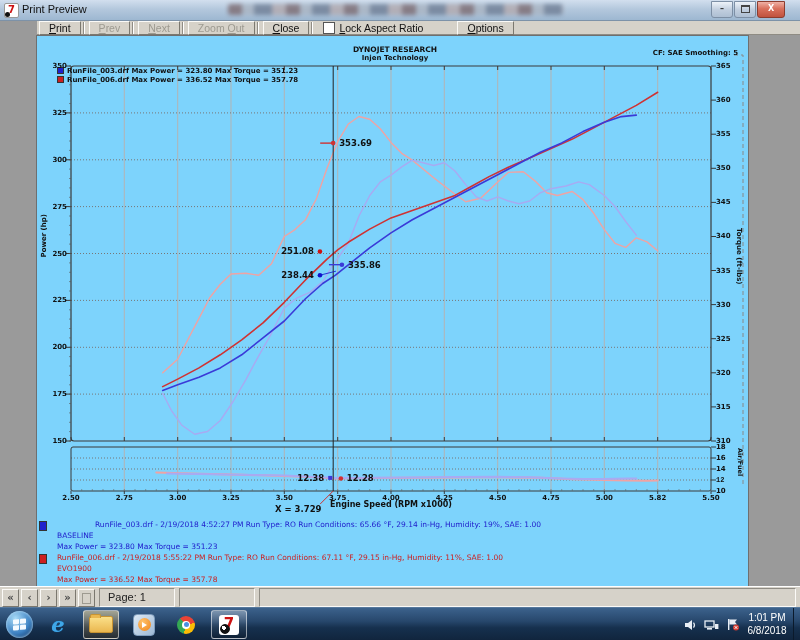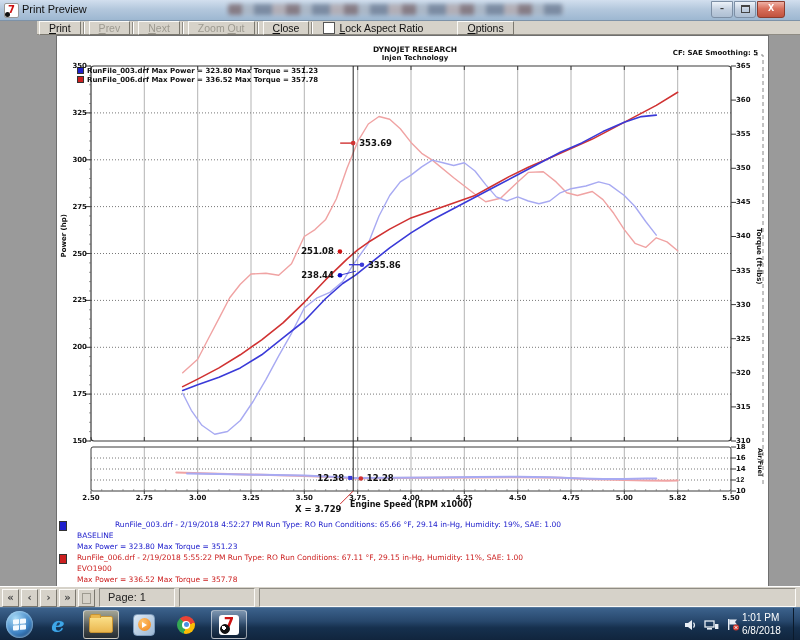--- a/index.html
+++ b/index.html
@@ -22,21 +22,21 @@
   #toolbar{position:absolute;left:0;top:21px;width:800px;height:13px;background:#d6d2c9;border-bottom:1px solid #8f8c84;
     display:flex;align-items:center;font-size:10.5px;color:#111;margin-left:37px;}
   .tbtn{padding:0 9px;height:12px;line-height:12px;border:1px solid;border-color:#fbfaf7 #7b786f #7b786f #fbfaf7;margin-left:2px;}
   .tbtn.disabled{color:#9d9a90;}
   .tsep{width:1px;height:12px;background:#8f8c84;border-right:1px solid #fff;margin:0 2px;}
   .tcheck{display:flex;align-items:center;margin-left:8px;}
   .tcheck .box{width:10px;height:10px;background:#fff;border:1px solid #555;margin-right:4px;}
   #options-btn{margin-left:34px;}
   
   #preview{position:absolute;left:0;top:35px;width:800px;height:551px;background:#9a9a9a;}
-  #paper{position:absolute;left:56px;top:0px;width:711px;height:551px;background:#ffffff;border:1px solid #6f6f6f;}
+  #paper{position:absolute;left:36px;top:0px;width:711px;height:551px;background:#7dd3fc;border:1px solid #6f6f6f;}
   #paper .lbl{position:absolute;font-family:"DejaVu Sans",sans-serif;color:#111;white-space:nowrap;}
   .hdr{font-size:7.5px;font-weight:bold;text-align:center;}
   .tick{font-size:7px;font-weight:bold;}
   .vert{writing-mode:vertical-rl;font-size:7px;font-weight:bold;}
   .vert.up{transform:rotate(180deg);}
   .callout{font-size:8.5px;font-weight:bold;color:#1a1a30;}
   .leg{font-size:7px;font-weight:bold;color:#14142e;}
   .leg .sq{display:inline-block;width:5px;height:5px;border:1px solid #333;vertical-align:-1px;margin-right:3px;}
   #chart-svg{position:absolute;left:0;top:0;}
   .runline{font-size:7.5px;line-height:11px;white-space:nowrap;}
@@ -66,21 +66,21 @@
   .media .tri{width:0;height:0;border-left:5px solid #fff;border-top:3px solid transparent;border-bottom:3px solid transparent;margin-left:1px;}
   .chrome{width:18px;height:18px;border-radius:50%;background:conic-gradient(from -45deg,#ea4335 0 120deg,#fbbc05 120deg 240deg,#34a853 240deg 360deg);display:flex;align-items:center;justify-content:center;}
   .chrome .hub{width:8px;height:8px;border-radius:50%;background:#fff;display:flex;align-items:center;justify-content:center;}
   .chrome .hub i{width:5px;height:5px;border-radius:50%;background:#4a90e2;}
   .dyno{width:20px;height:20px;background:#fff;border-radius:3px;position:relative;text-align:center;
     font:bold 15px/19px "DejaVu Sans",sans-serif;color:#cc1111;}
   .dyno i{position:absolute;left:1px;bottom:1px;width:8px;height:8px;border-radius:50%;
     background:radial-gradient(circle at 35% 35%,#fff 25%,#111 28%);border:1px solid #111;}
   #tray{position:absolute;right:60px;top:0;height:33px;display:flex;align-items:center;}
   #tray svg{margin-left:7px;}
-  #clock{position:absolute;right:8px;top:3px;width:50px;color:#fff;font-size:10px;line-height:13px;}
+  #clock{position:absolute;right:8px;top:3px;width:50px;text-align:center;color:#fff;font-size:10px;line-height:13px;}
   #show-desktop{position:absolute;right:0;top:0;width:6px;height:33px;border-left:1px solid #0b1a2b;background:linear-gradient(90deg,#2c4a6b,#1a3click title 450);}
 </style>
 </head>
 <body>
 
 <div id="screen">
 
   <div id="titlebar">
     <div class="app-icon">7<i></i></div>
     <div id="title-text">Print Preview</div>

